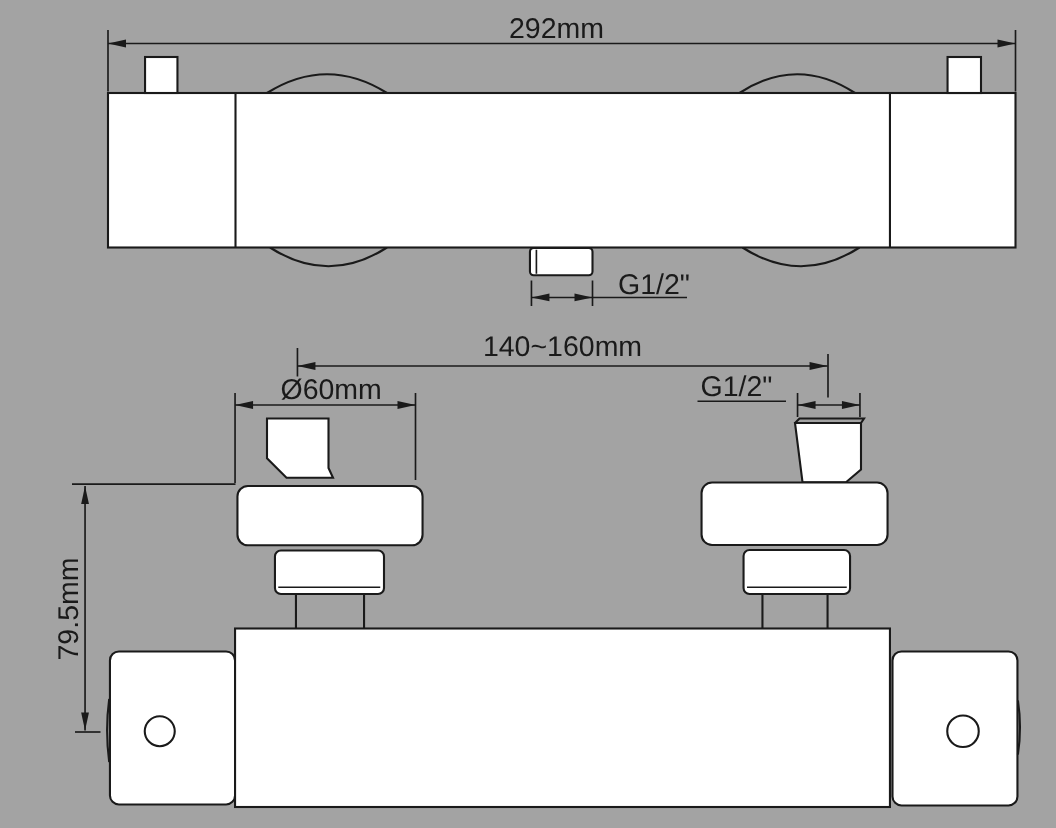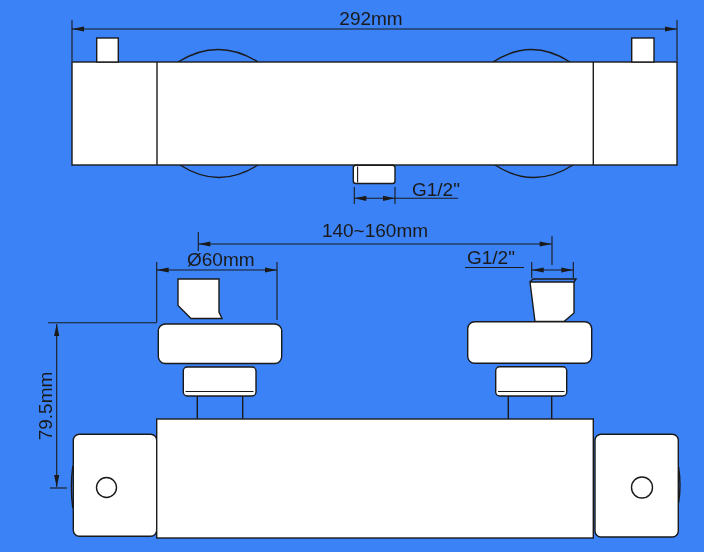--- a/index.html
+++ b/index.html
@@ -1,19 +1,19 @@
 <!DOCTYPE html>
 <html><head>
 <meta charset="utf-8">
 <style>
   html,body{margin:0;padding:0;background:#ffffff;}
   .canvas{
     position:relative;
     width:704px;height:552px;
-    background:#3b82f6;
+    background:#a3a3a3;
     font-family:"Liberation Sans", sans-serif;
     overflow:hidden;
   }
   svg{display:block;}
   text{
     font-family:"Liberation Sans", sans-serif;
     font-size:19px;
     fill:#1a1a1a;
   }
   .outline{fill:#ffffff;stroke:#1a1a1a;stroke-width:1.4;}

